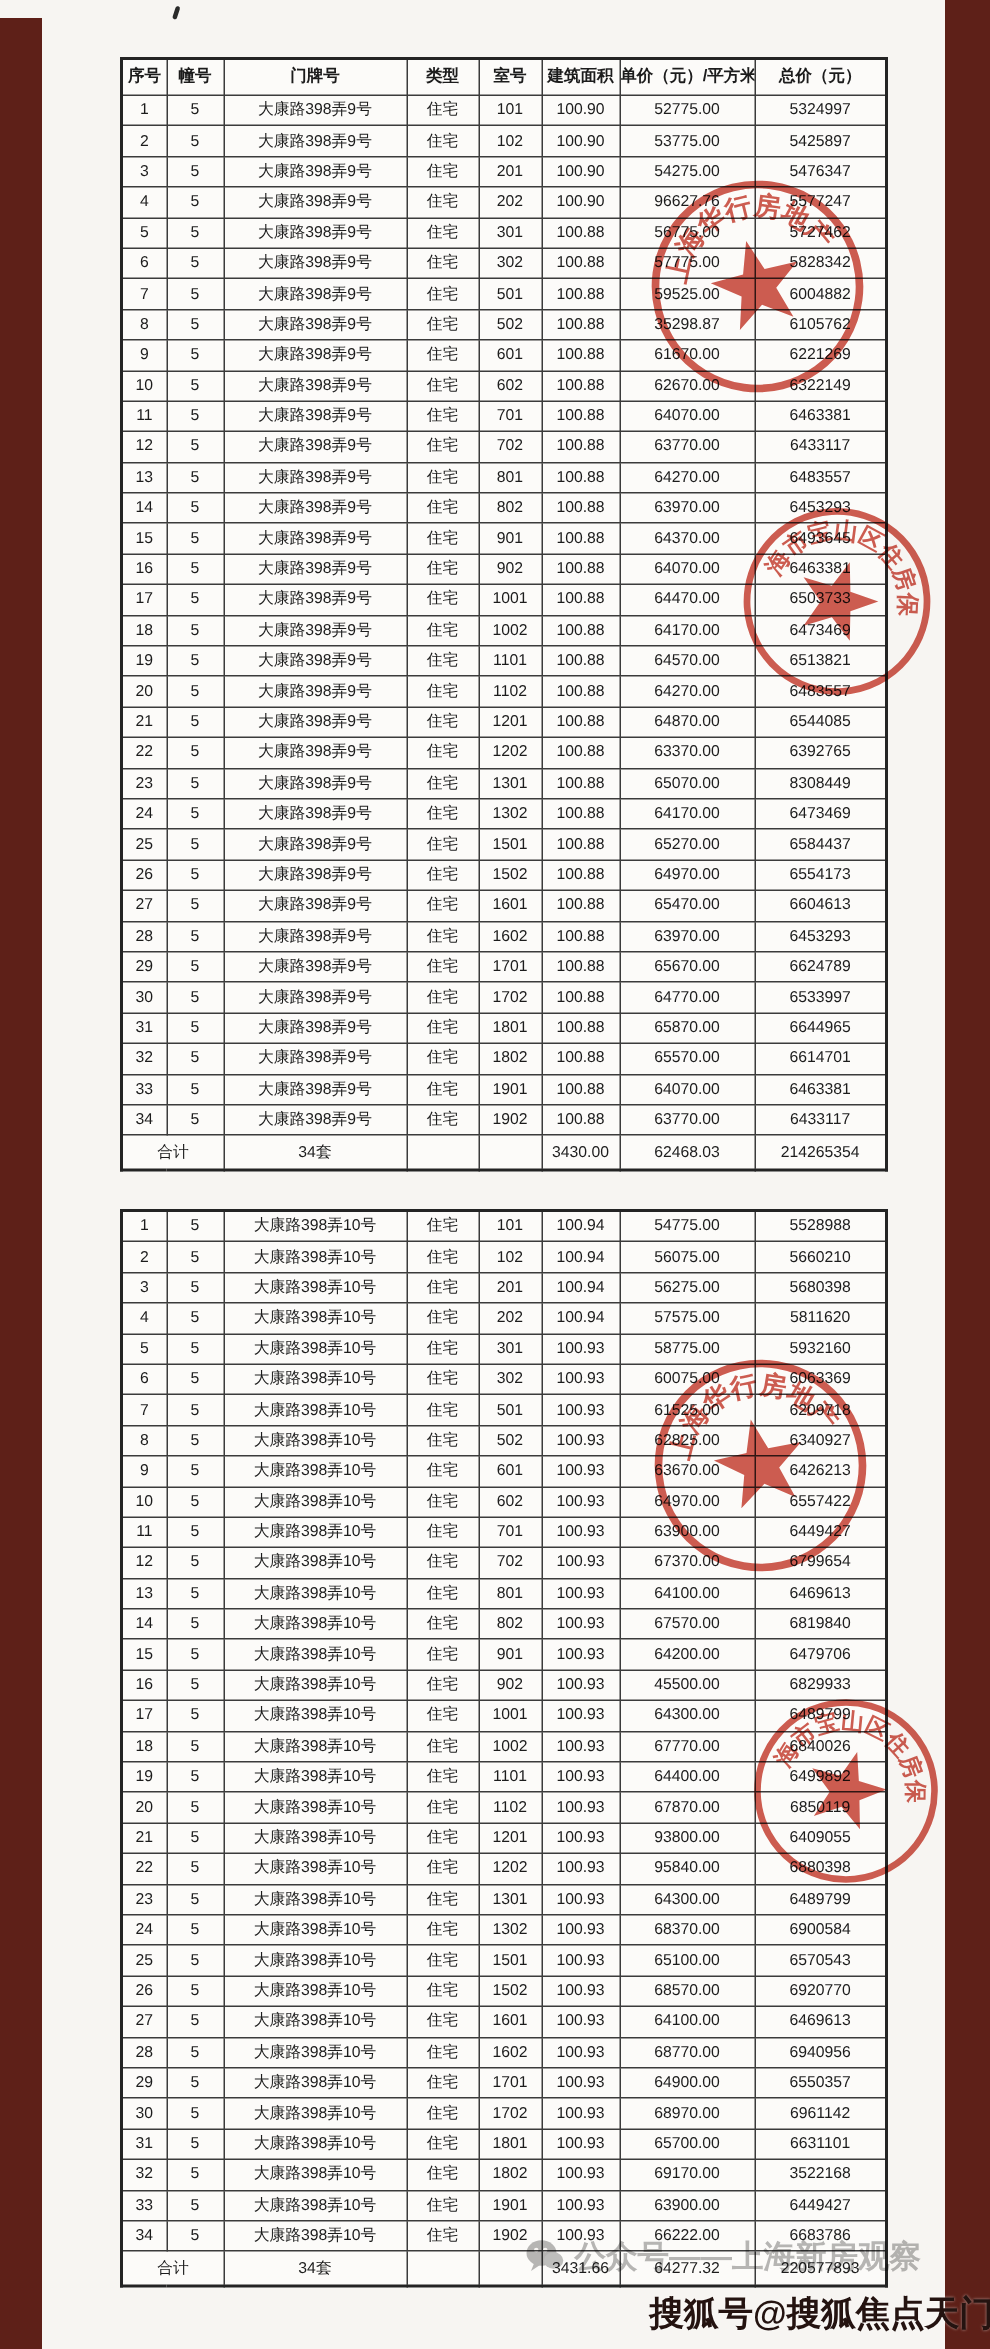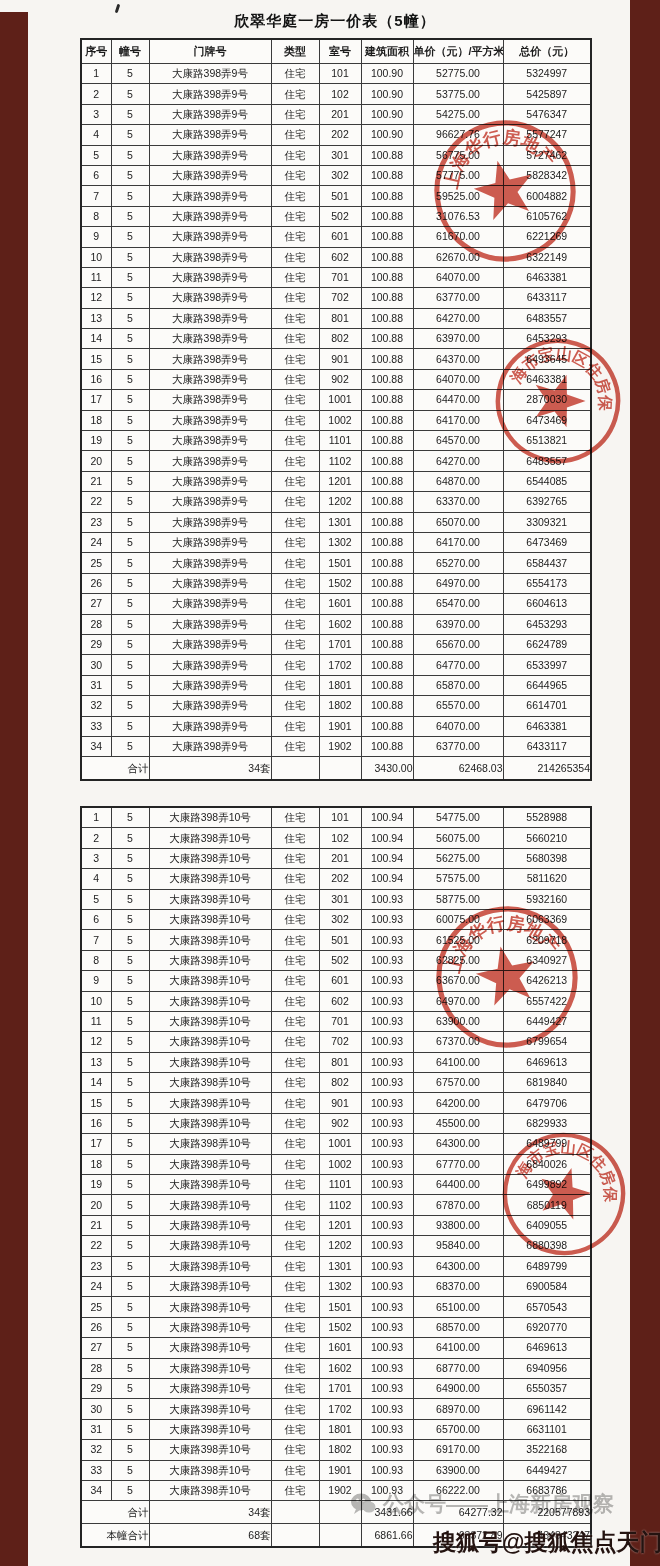--- a/index.html
+++ b/index.html
@@ -19,21 +19,21 @@
   .price-table{
     position:absolute;left:80px;width:510px;border-collapse:collapse;table-layout:fixed;
     background:#fcfbf9;z-index:3;border:2.4px solid #242424;
   }
   .price-table td,.price-table th{
     border:1.4px solid #3b3b3b;text-align:center;vertical-align:middle;
     font-size:10.5px;color:#1c1c1c;padding:0;height:19.4px;line-height:1.05;
     overflow:hidden;white-space:nowrap;font-weight:normal;
   }
   .price-table th{font-weight:bold;font-size:11px;height:23px;}
-  .price-table tfoot td{height:22px;text-align:right;}
+  .price-table tfoot td{height:22px;}
   .t1{top:38px;padding-left:48px;}
   .t2{top:806px;}
   .seal{position:absolute;z-index:5;mix-blend-mode:multiply;opacity:.82;pointer-events:none;}
   .wm-gray{
     position:absolute;left:350px;top:1490px;display:flex;align-items:center;gap:7px;
     color:#7d7d7d;opacity:.55;font-size:21px;font-weight:bold;z-index:6;
     mix-blend-mode:multiply;white-space:nowrap;
   }
   .wm-dark{
     position:absolute;left:433px;top:1527px;font-size:23px;font-weight:bold;color:#241310;
@@ -41,21 +41,20 @@
   }
 </style>
 </head>
 <body>
 
 <div class="canvas">
   <div class="band band-left"></div>
   <div class="band band-right"></div>
   <div class="pen-mark"></div>
 
-  <h1 class="title">欣翠华庭一房一价表（5幢）</h1>
 
   <table class="price-table t1">
     <colgroup>
       <col style="width:30px">
         <col style="width:38px">
         <col style="width:122px">
         <col style="width:48px">
       <col style="width:42px">
         <col style="width:52px">
         <col style="width:90px">
@@ -144,21 +143,21 @@
           <td>59525.00</td>
           <td>6004882</td>
         </tr>
         <tr>
           <td>8</td>
           <td>5</td>
           <td>大康路398弄9号</td>
           <td>住宅</td>
           <td>502</td>
           <td>100.88</td>
-          <td>31076.53</td>
+          <td>35298.87</td>
           <td>6105762</td>
         </tr>
         <tr>
           <td>9</td>
           <td>5</td>
           <td>大康路398弄9号</td>
           <td>住宅</td>
           <td>601</td>
           <td>100.88</td>
           <td>61670.00</td>
@@ -235,21 +234,21 @@
           <td>6463381</td>
         </tr>
         <tr>
           <td>17</td>
           <td>5</td>
           <td>大康路398弄9号</td>
           <td>住宅</td>
           <td>1001</td>
           <td>100.88</td>
           <td>64470.00</td>
-          <td>2870030</td>
+          <td>6503733</td>
         </tr>
         <tr>
           <td>18</td>
           <td>5</td>
           <td>大康路398弄9号</td>
           <td>住宅</td>
           <td>1002</td>
           <td>100.88</td>
           <td>64170.00</td>
           <td>6473469</td>
@@ -295,21 +294,21 @@
           <td>6392765</td>
         </tr>
         <tr>
           <td>23</td>
           <td>5</td>
           <td>大康路398弄9号</td>
           <td>住宅</td>
           <td>1301</td>
           <td>100.88</td>
           <td>65070.00</td>
-          <td>3309321</td>
+          <td>8308449</td>
         </tr>
         <tr>
           <td>24</td>
           <td>5</td>
           <td>大康路398弄9号</td>
           <td>住宅</td>
           <td>1302</td>
           <td>100.88</td>
           <td>64170.00</td>
           <td>6473469</td>
@@ -783,29 +782,20 @@
       </tbody>
     <tfoot>
         <tr>
           <td colspan="2">合计</td>
           <td>34套</td>
           <td></td>
           <td></td>
           <td>3431.66</td>
           <td>64277.32</td>
           <td>220577893</td>
-        </tr>
-        <tr>
-          <td colspan="2">本幢合计</td>
-          <td>68套</td>
-          <td></td>
-          <td></td>
-          <td>6861.66</td>
-          <td>63372.89</td>
-          <td>434843247</td>
         </tr>
       </tfoot>
   </table>
 
   <div class="seal" id="seal1" style="left: 430px; top: 116px; width: 150px; height: 150px; transform: rotate(-14deg);"><svg width="150" height="150" viewBox="0 0 150 150">
         <circle cx="75" cy="75" r="68" fill="none" stroke="#c5392b" stroke-width="5.1"></circle>
         <polygon points="75.0,43.7 82.4,64.9 104.7,65.3 86.9,78.9 93.4,100.3 75.0,87.5 56.6,100.3 63.1,78.9 45.3,65.3 67.6,64.9" fill="#c5392b"></polygon>
         <path id="seal1arc" d="M 28.4 65.1 A 47.6 47.6 0 0 1 121.6 65.1" fill="none"></path>
         <text fill="#c5392b" font-size="17.7" font-weight="bold"><textPath href="#seal1arc" startOffset="50%" text-anchor="middle">上海华行房地产</textPath></text>
       </svg></div>

